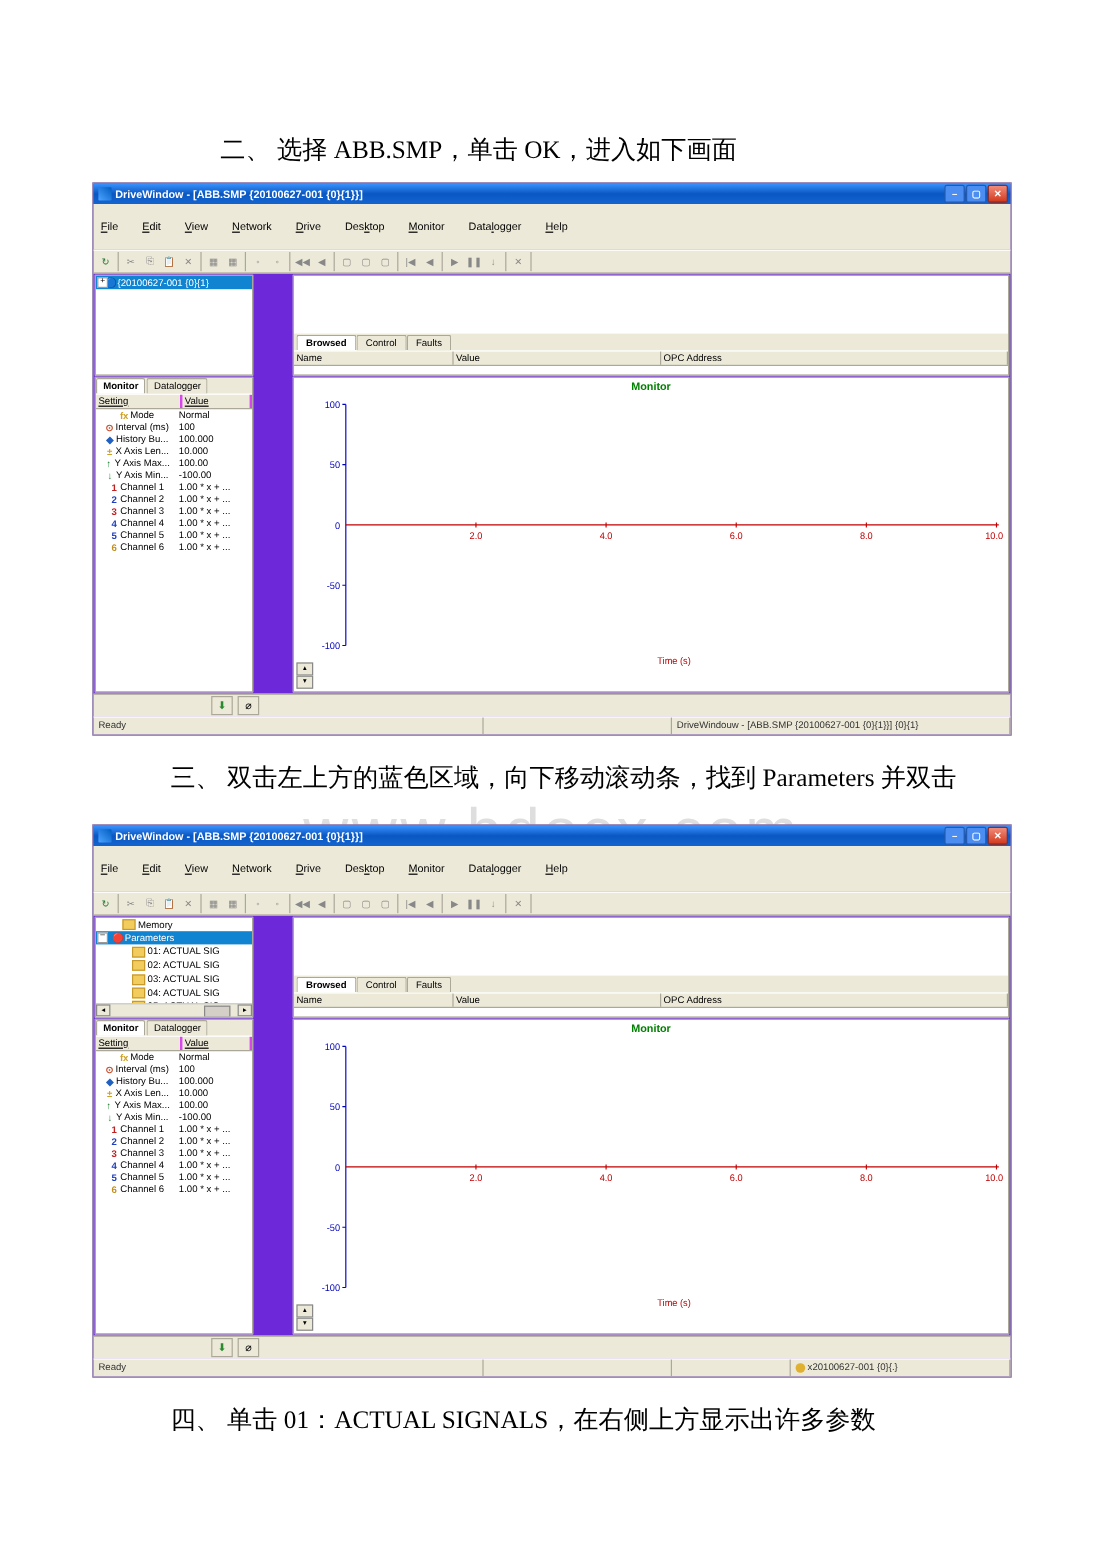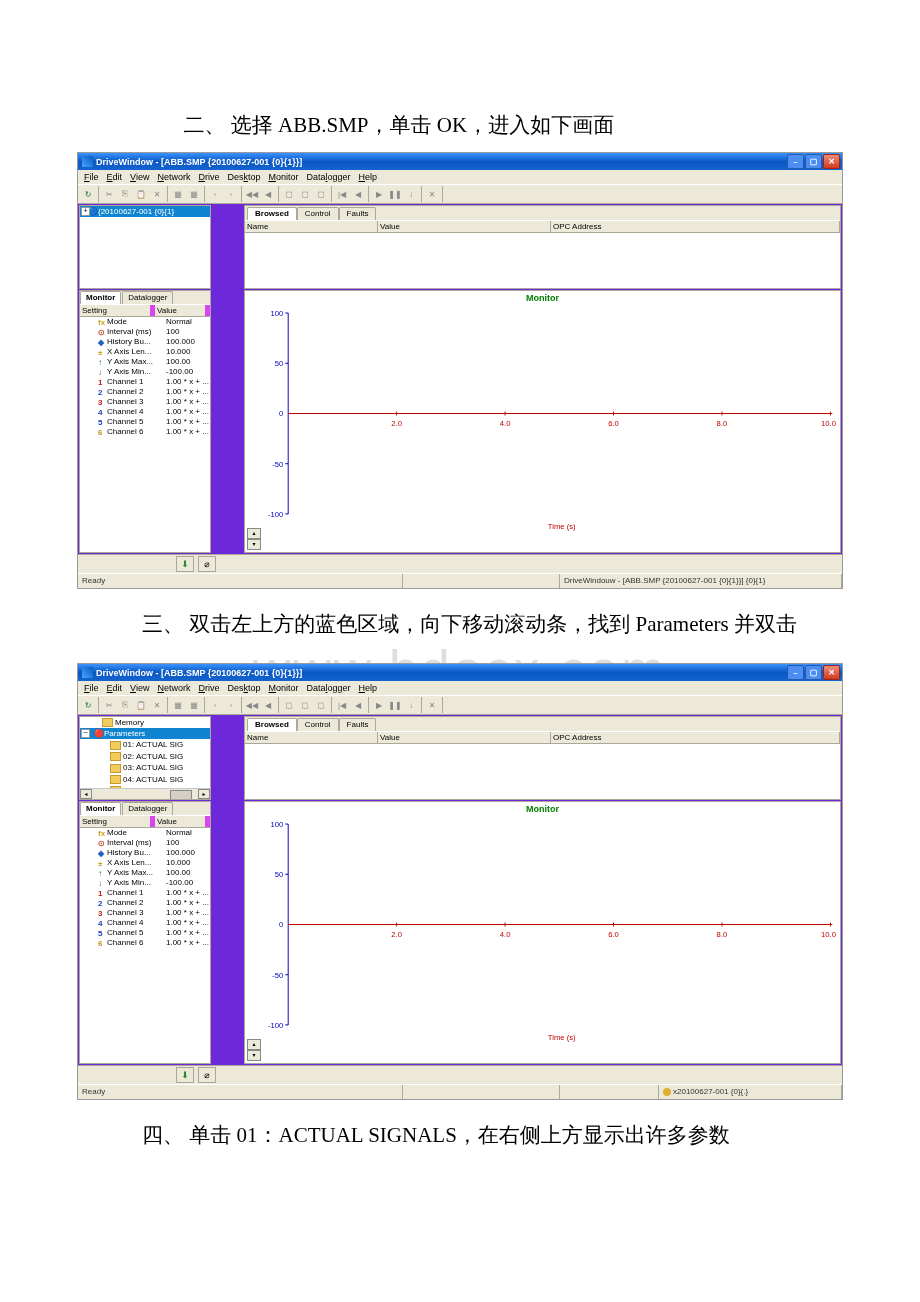--- a/index.html
+++ b/index.html
@@ -5,21 +5,21 @@
   body { margin:0; background:#fff; font-family:"Songti SC","SimSun",serif; }
   .page { width:920px; margin:0 auto; padding:110px 0 80px 0; }
   .step-text { font-size:21px; line-height:30px; color:#000; margin:0 120px 12px 150px; text-indent:1.6em; font-family:"Songti SC","SimSun","Times New Roman",serif; }
   .step-text.tight { margin-left:100px; text-indent:2em; }
   .screenshot { position:relative; width:764px; margin:0 auto 20px auto; border:1px solid #9a9a9a; background:#6d28d9; font-family:Tahoma, Arial, sans-serif; }
   .titlebar { display:flex; align-items:center; height:17px; background:linear-gradient(to bottom,#3a93ff 0%,#0a57c2 50%,#1464d0 100%); color:#fff; font-size:9px; padding:0 2px 0 4px; font-weight:bold; }
   .tb-icon { width:11px; height:11px; margin-right:3px; background:linear-gradient(45deg,#4da3ff,#005dc1); border-radius:1px; }
   .tb-btns { margin-left:auto; display:flex; gap:1px; }
   .tb-btn { width:15px; height:13px; background:#4b8df0; border:1px solid #235ab0; border-radius:2px; display:flex; align-items:center; justify-content:center; font-size:8px; color:#fff; font-weight:bold; line-height:1; }
   .tb-btn.close { background:linear-gradient(to bottom,#f08b7a,#d23a1e); border-color:#a02412; }
-  .menubar { height:14px; background:#ece9d8; font-size:9px; color:#000; display:flex; align-items:center; padding:0 2px; }
+  .menubar { height:14px; background:#ece9d8; font-size:9px; color:#000; display:flex; align-items:center; padding:12px 2px;gap:12px; }
   .menubar span { padding:0 4px; }
   .menubar span u { text-decoration:underline; }
   .toolbar { height:18px; background:#ece9d8; border-top:1px solid #fff; border-bottom:1px solid #aca899; display:flex; align-items:center; padding:0 2px; gap:0; }
   .tb-group { display:flex; align-items:center; gap:0; border-right:1px solid #aca899; padding-right:2px; margin-right:2px; height:16px; }
   .tb-ico { width:16px; height:14px; display:flex; align-items:center; justify-content:center; font-size:8px; color:#888; }
   .tb-ico.g { color:#237a2f; }
   .workspace { display:flex; height:350px;gap:32px; }
   .left-col { width:134px; display:flex; flex-direction:column; }
   .tree-pane { flex:0 0 82px; background:#fff; border:1px solid #aca899; margin:1px; font-size:8px; overflow:hidden; position:relative; }
   .tree-row { padding:1px 1px 1px 8px; white-space:nowrap; }
@@ -28,29 +28,29 @@
   .tree-row .minus { position:absolute; left:1px; width:7px; height:7px; border:1px solid #999; background:#fff; font-size:7px; line-height:4px; text-align:center; color:#000; }
   .folder-ico { display:inline-block; width:9px; height:7px; background:#f2cd5e; border:1px solid #c79a2c; vertical-align:middle; margin-right:2px; }
   .tree-scroll { position:absolute; bottom:0; left:0; right:0; height:10px; background:#ece9d8; border-top:1px solid #c8c8c8; }
   .ts-bar { position:absolute; right:18px; height:8px; width:20px; top:1px; background:#d4d0c8; border:1px solid #888; }
   .ts-arr { position:absolute; top:0; width:12px; height:10px; background:#ece9d8; border:1px solid #888; font-size:6px; text-align:center; line-height:8px; box-sizing:border-box; }
   .settings-pane { flex:1 1 auto; background:#fff; border:1px solid #aca899; margin:0 1px 1px 1px; font-size:8px; overflow:hidden; }
   .tabs { display:flex; height:13px; background:#ece9d8; }
   .tab { padding:0 5px; border:1px solid #aca899; border-bottom:none; background:#ece9d8; line-height:11px; border-radius:2px 2px 0 0; margin-right:1px; }
   .tab.act { background:#fff; font-weight:bold; }
   .set-hdr { display:flex; background:#ece9d8; border-bottom:1px solid #aca899; border-top:1px solid #fff; }
-  .set-hdr div { padding:0 2px; line-height:11px; border-right:5px solid #d946ef; }
+  .set-hdr div { padding:0 2px; line-height:11px; border-right:2px solid #d946ef;text-decoration:underline; }
   .set-row { display:flex; line-height:10px; }
-  .set-row .lbl { width:66px; padding-left:18px; white-space:nowrap; overflow:hidden; }
+  .set-row .lbl { width:66px; padding-left:1px; white-space:nowrap; overflow:hidden;text-align:center; }
   .set-row .val { flex:1; padding-left:2px; white-space:nowrap; overflow:hidden; }
   .set-row .ico { display:inline-block; width:8px; height:8px; vertical-align:middle; margin-right:1px; }
   .ico.ch { font-weight:bold; }
   .right-col { flex:1; display:flex; flex-direction:column; }
   .top-grid { flex:0 0 82px; background:#fff; border:1px solid #aca899; margin:1px 1px 1px 0; font-size:8px; }
-  .tg-tabs { height:14px; background:#ece9d8; display:flex; align-items:end; padding-left:2px; }
+  .tg-tabs { height:14px; background:#ece9d8; display:flex; align-items:end; padding-left:2px;margin-top:48px; }
   .tg-tab { padding:0 7px; height:12px; line-height:12px; border:1px solid #aca899; border-bottom:none; background:#ece9d8; border-radius:2px 2px 0 0; margin-right:0; }
   .tg-tab.act { background:#fff; font-weight:bold; }
   .tg-hdr { display:flex; background:#ece9d8; border-bottom:1px solid #aca899; border-top:1px solid #fff; }
   .tg-hdr div { padding:0 2px; line-height:11px; border-right:1px solid #aca899; }
   .monitor-pane { flex:1; background:#fff; border:1px solid #aca899; margin:0 1px 1px 0; position:relative; font-size:8px; }
   .mon-title { position:absolute; top:2px; left:0; right:0; text-align:center; color:#008000; font-weight:bold; font-size:9px; }
   .mon-svg { width:100%; height:calc(100% - 30px); margin-top:12px; }
   .mon-bottom { position:absolute; bottom:2px; left:2px; display:flex; flex-direction:column; gap:0; }
   .mon-btn { width:12px; height:9px; border:1px solid #888; background:#ece9d8; font-size:6px; text-align:center; line-height:8px; }
   .bottom-bar { height:18px; background:#ece9d8; border-top:1px solid #aca899; display:flex; align-items:center; }

